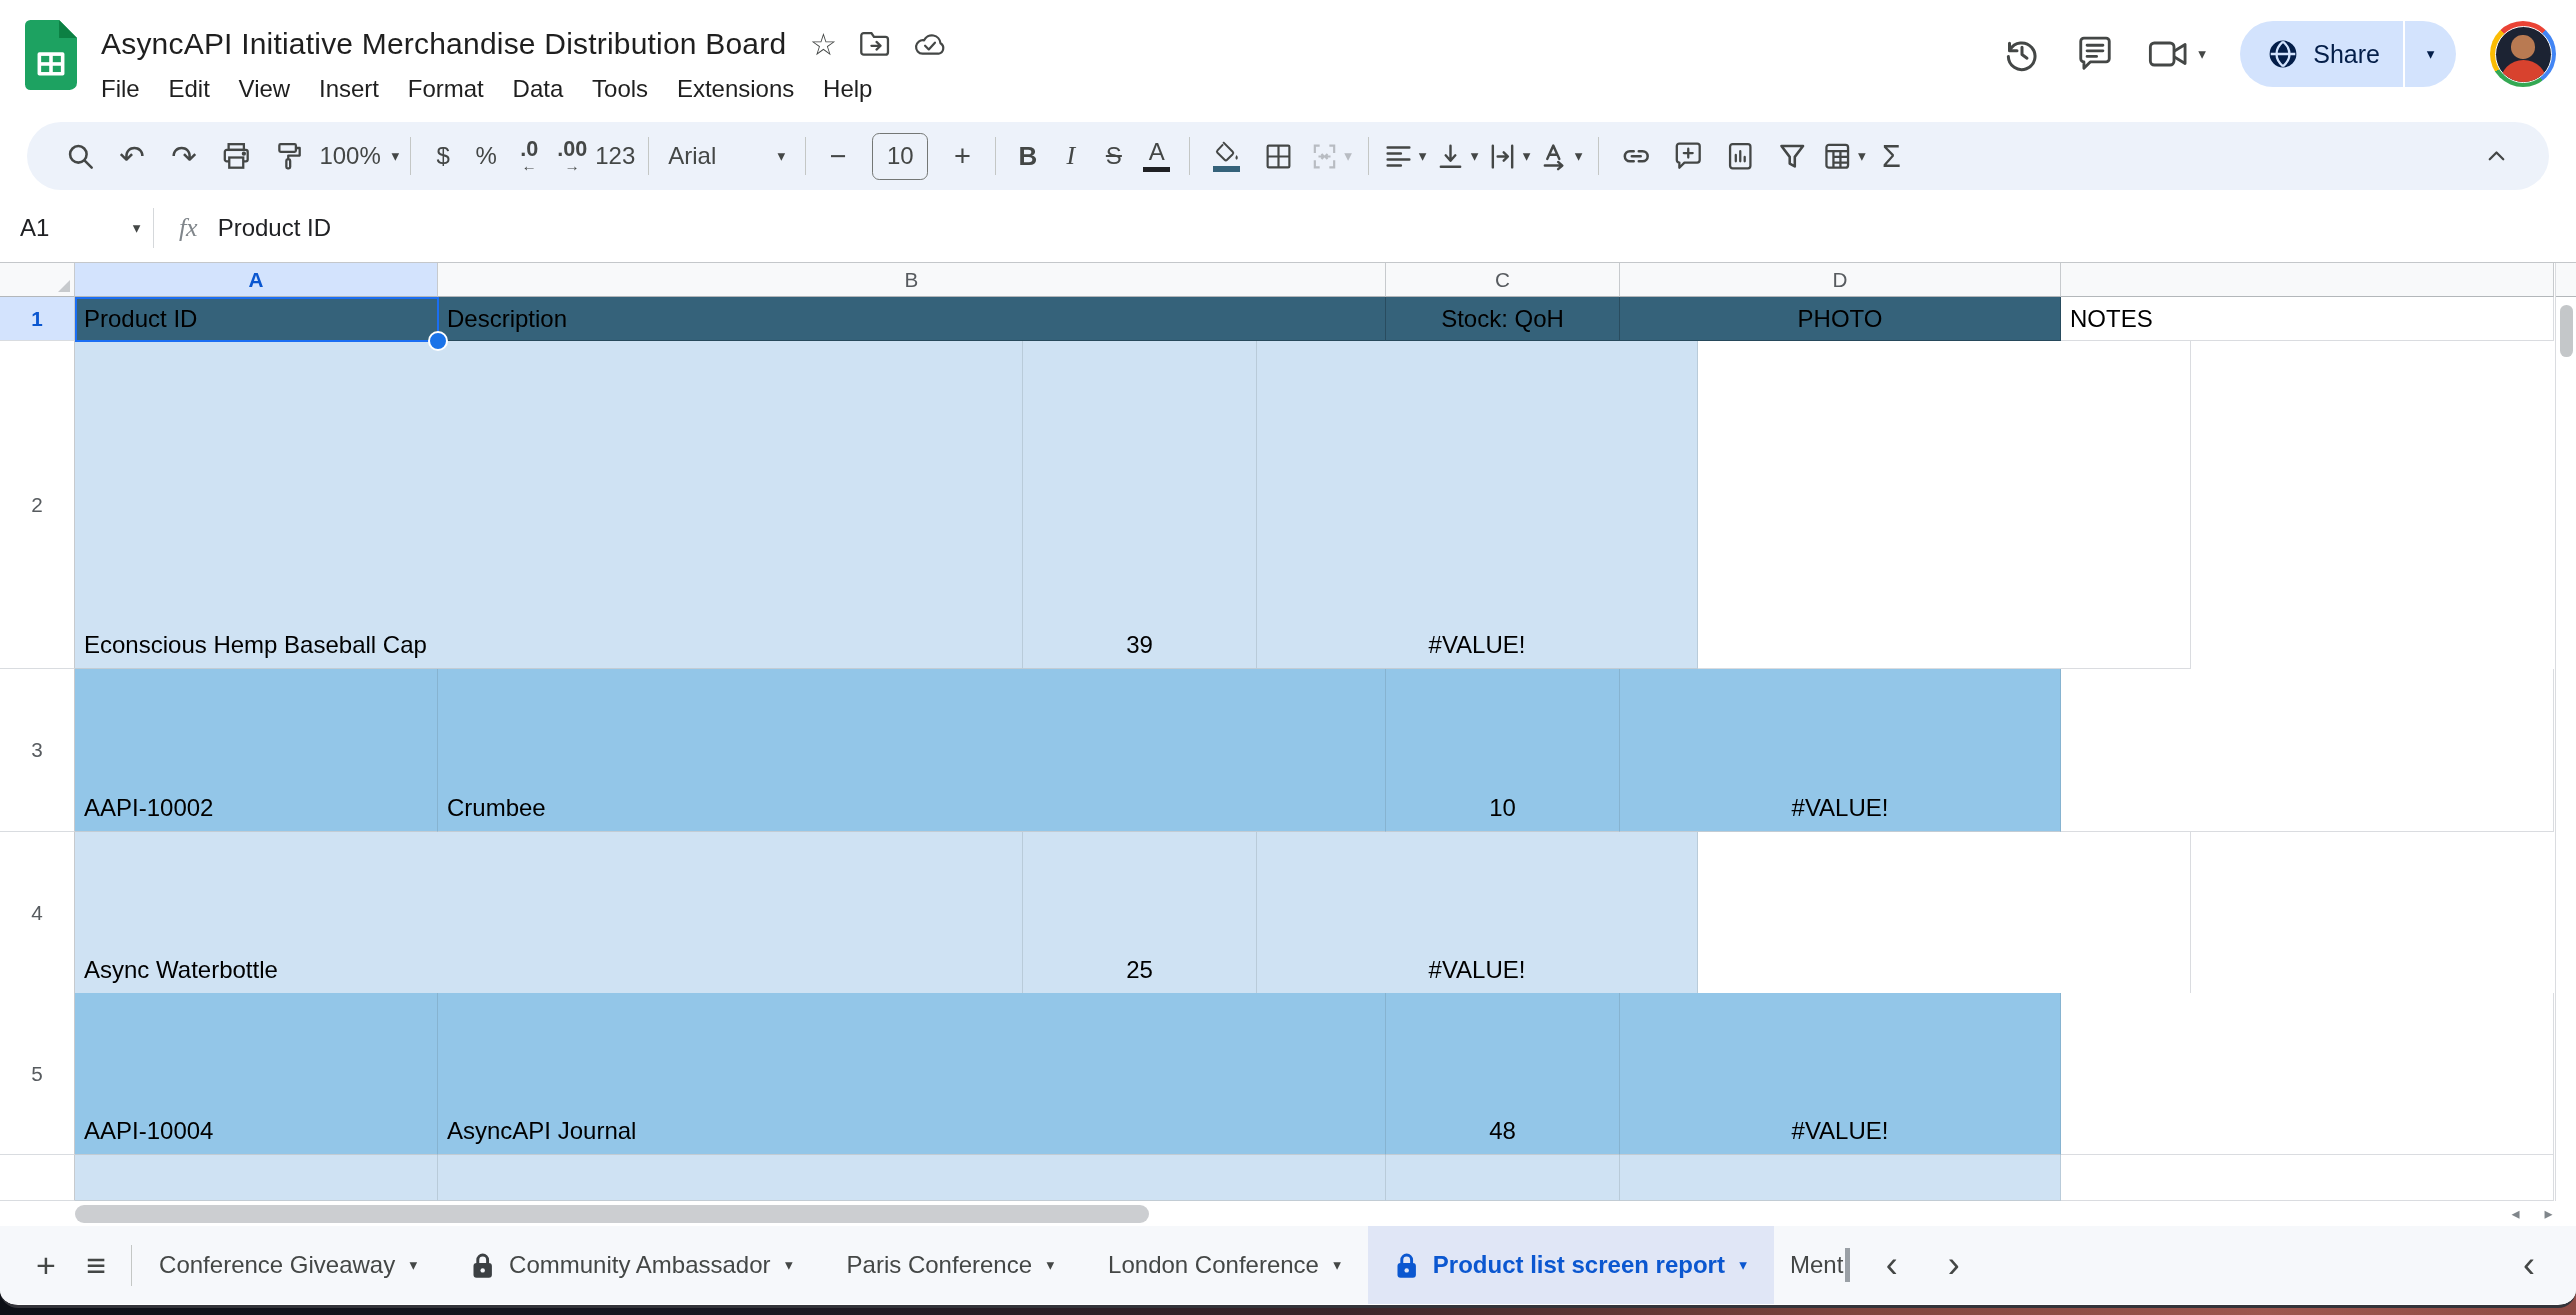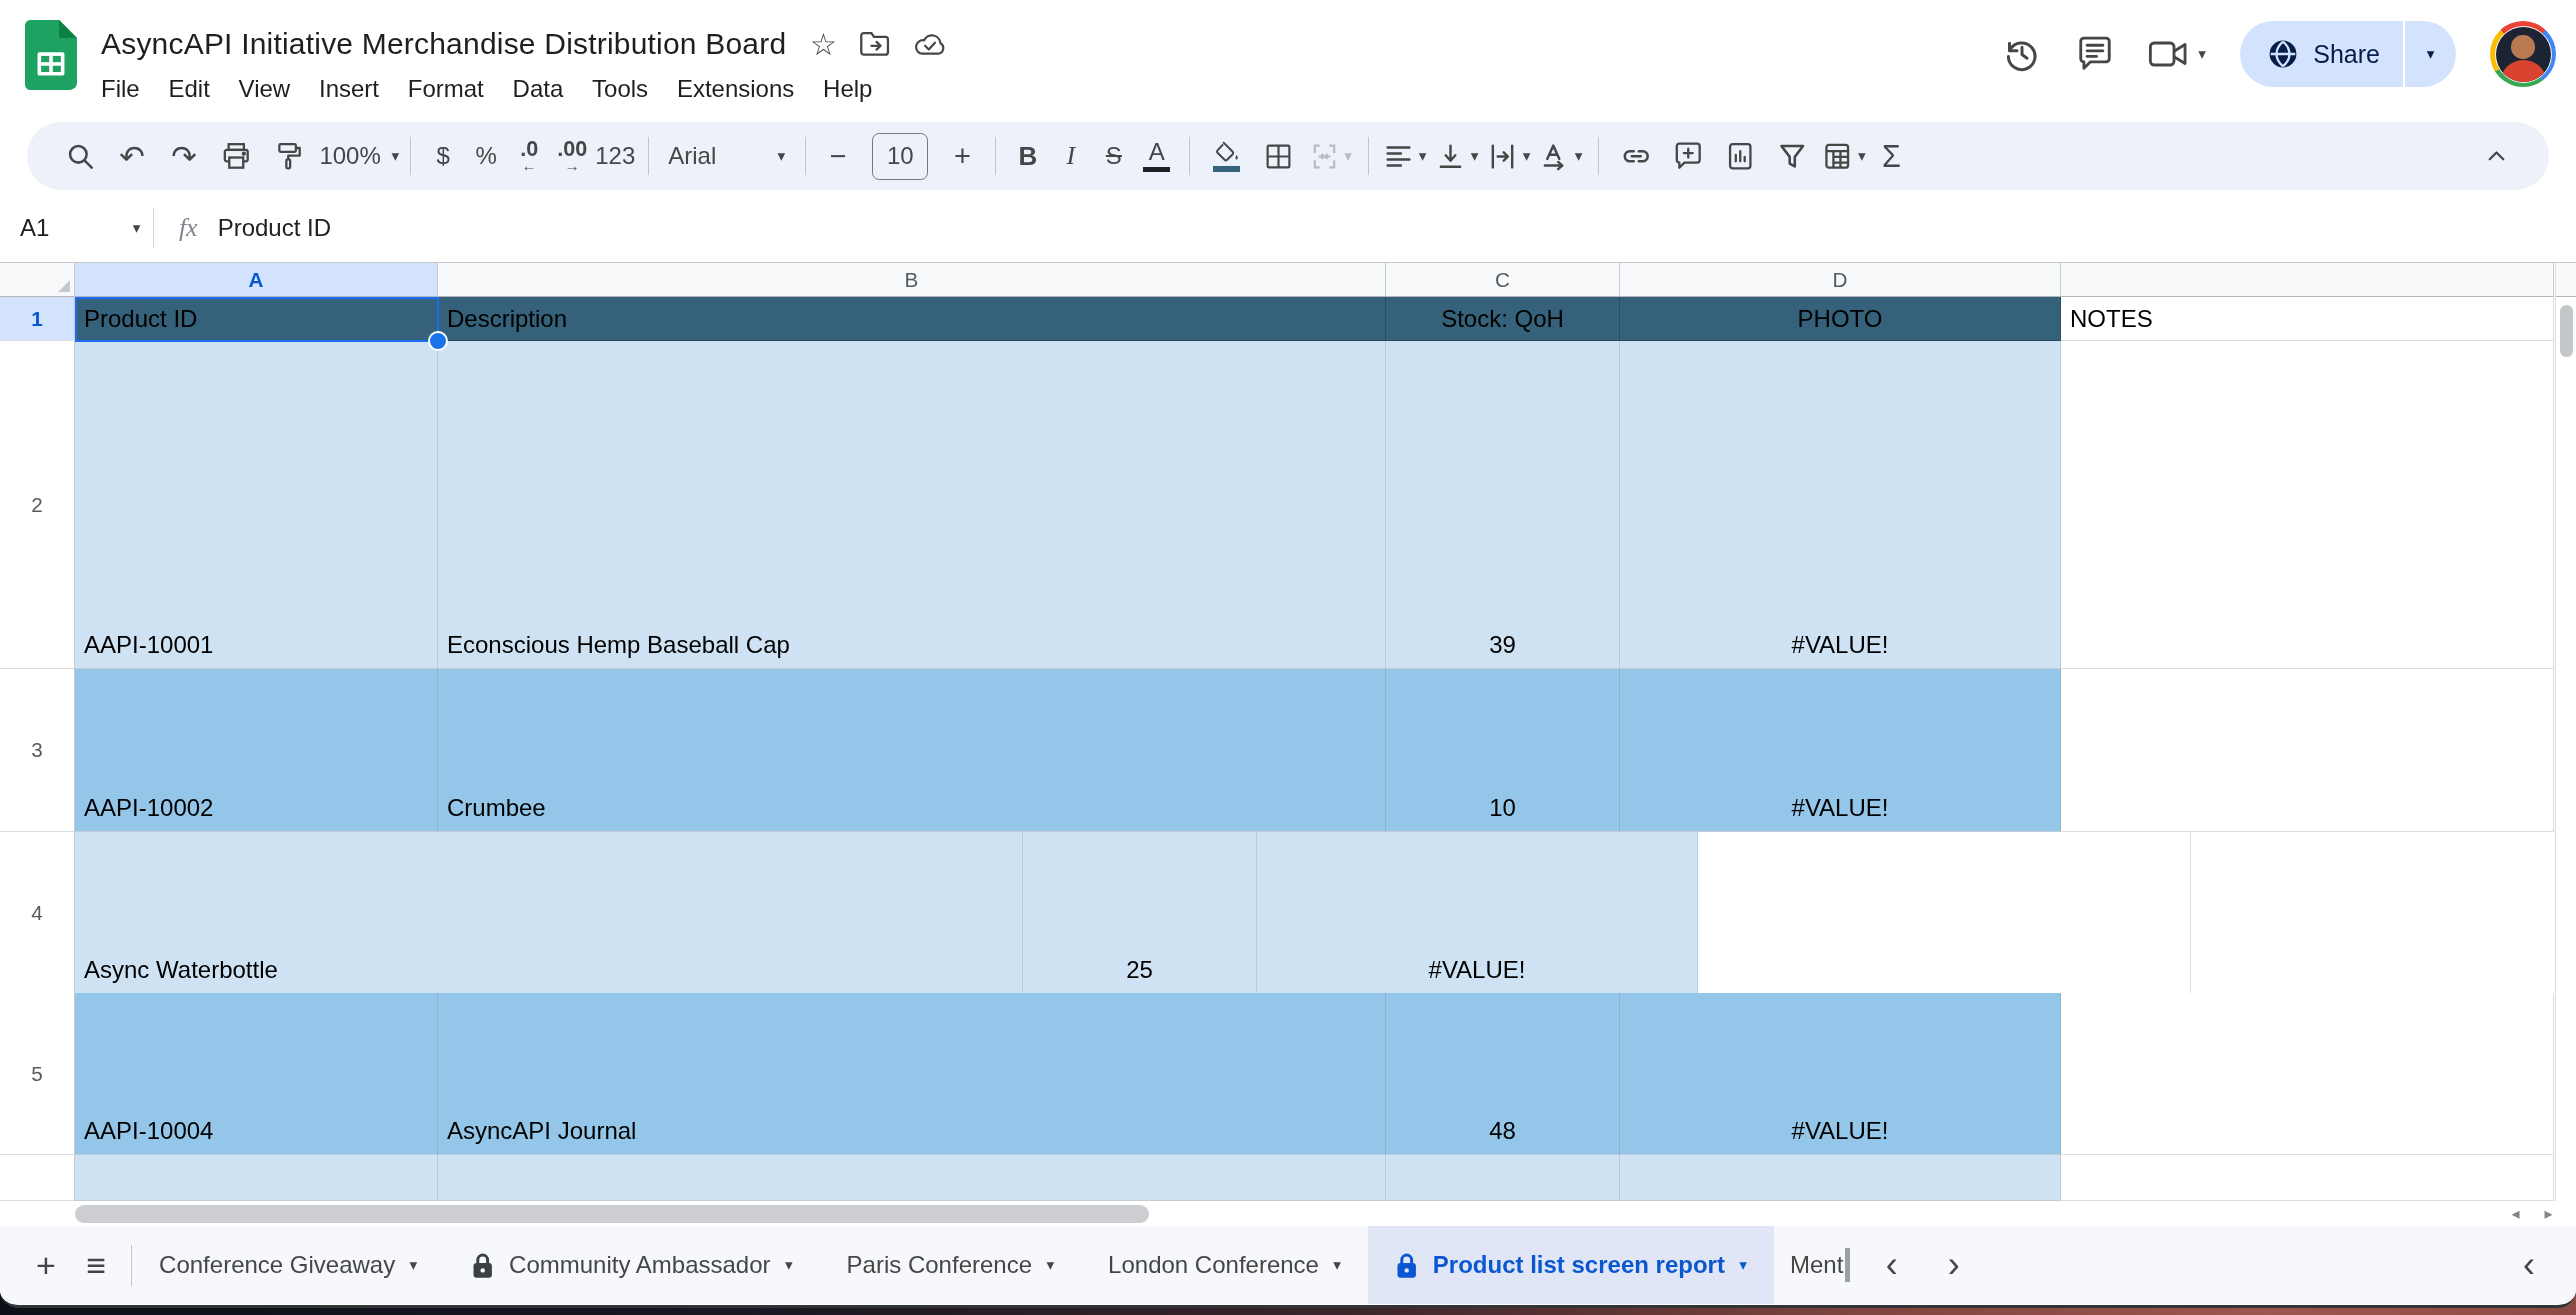--- a/index.html
+++ b/index.html
@@ -433,21 +433,20 @@
       <div class="cell c-gut gut sel">1</div>
       <div class="cell c-a hdr-cell">Product ID</div>
       <div class="cell c-b hdr-cell">Description</div>
       <div class="cell c-c hdr-cell ctr">Stock: QoH</div>
       <div class="cell c-d hdr-cell ctr">PHOTO</div>
       <div class="cell c-e e-cell">NOTES</div>
     </div>
 
     <div class="grow r2">
       <div class="cell c-gut gut">2</div>
-      <div class="cell c-a dcell band-light">AAPI-10001</div>
       <div class="cell c-b dcell band-light">Econscious Hemp Baseball Cap</div>
       <div class="cell c-c dcell band-light ctr">39</div>
       <div class="cell c-d dcell band-light ctr">#VALUE!</div>
       <div class="cell c-e dcell e-data"></div>
     </div>
 
     <div class="grow r3">
       <div class="cell c-gut gut">3</div>
       <div class="cell c-a dcell band-mid">AAPI-10002</div>
       <div class="cell c-b dcell band-mid">Crumbee</div>

